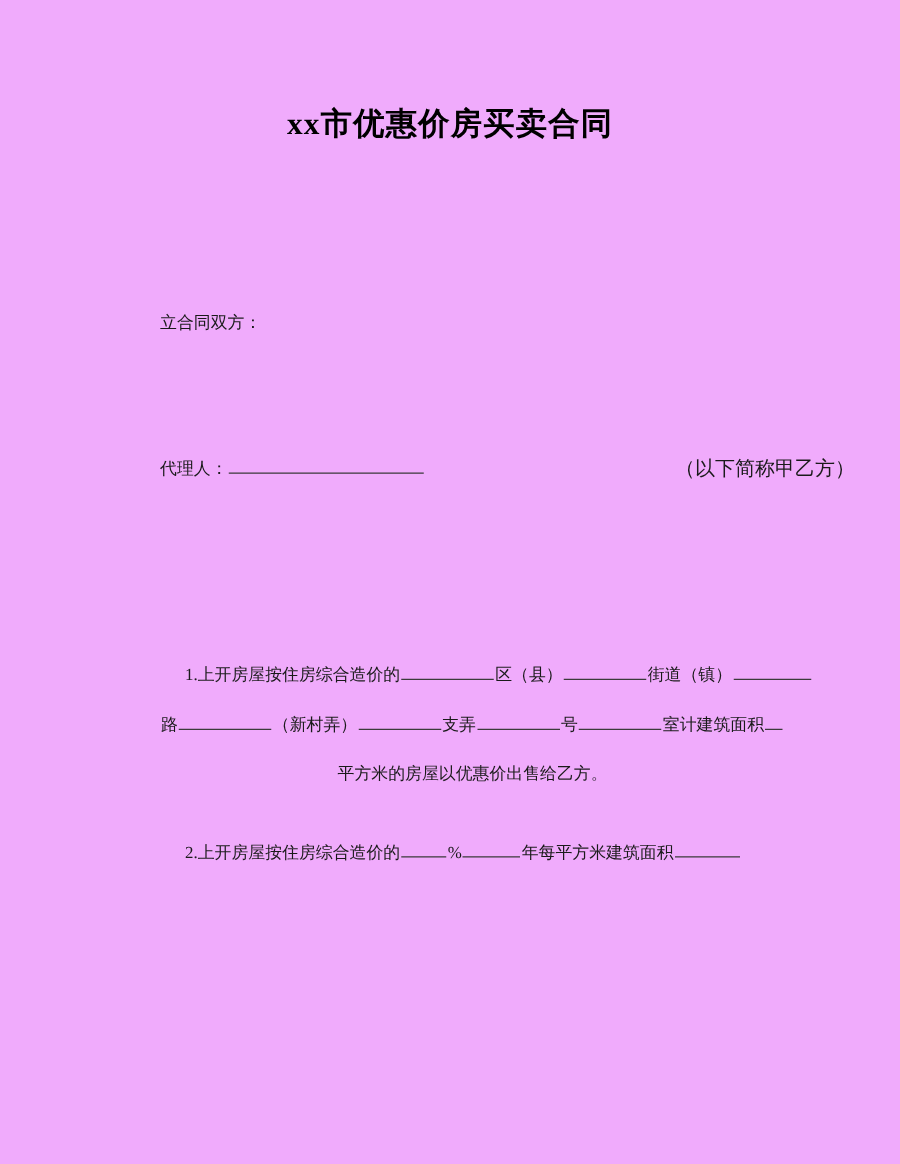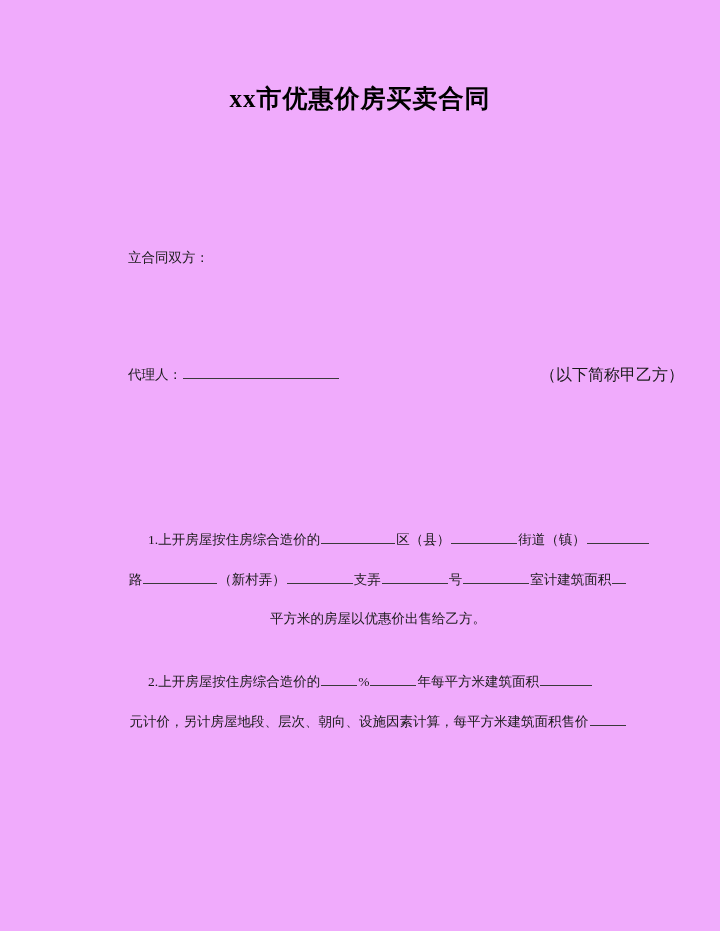--- a/index.html
+++ b/index.html
@@ -126,18 +126,15 @@
     </div>
 
     <div class="row cont-line line-space">平方米的房屋以优惠价出售给乙方。</div>
 
     <div class="gap-xl"></div>
 
     <div class="row clause">
       <span>2.</span><span>上开房屋按住房综合造价的</span><span class="fill fill-u7"></span><span>%</span><span class="fill fill-u8"></span><span>年每平方米建筑面积</span><span class="fill fill-u5"></span>
     </div>
 
-    <div class="row cont-line line-space">
-      <span>元计价，另计房屋地段、层次、朝向、设施因素计算，每平方米建筑面积售价</span><span class="fill fill-u7"></span>
-    </div>
 
   </div>
 </div>
 
 </body></html>

